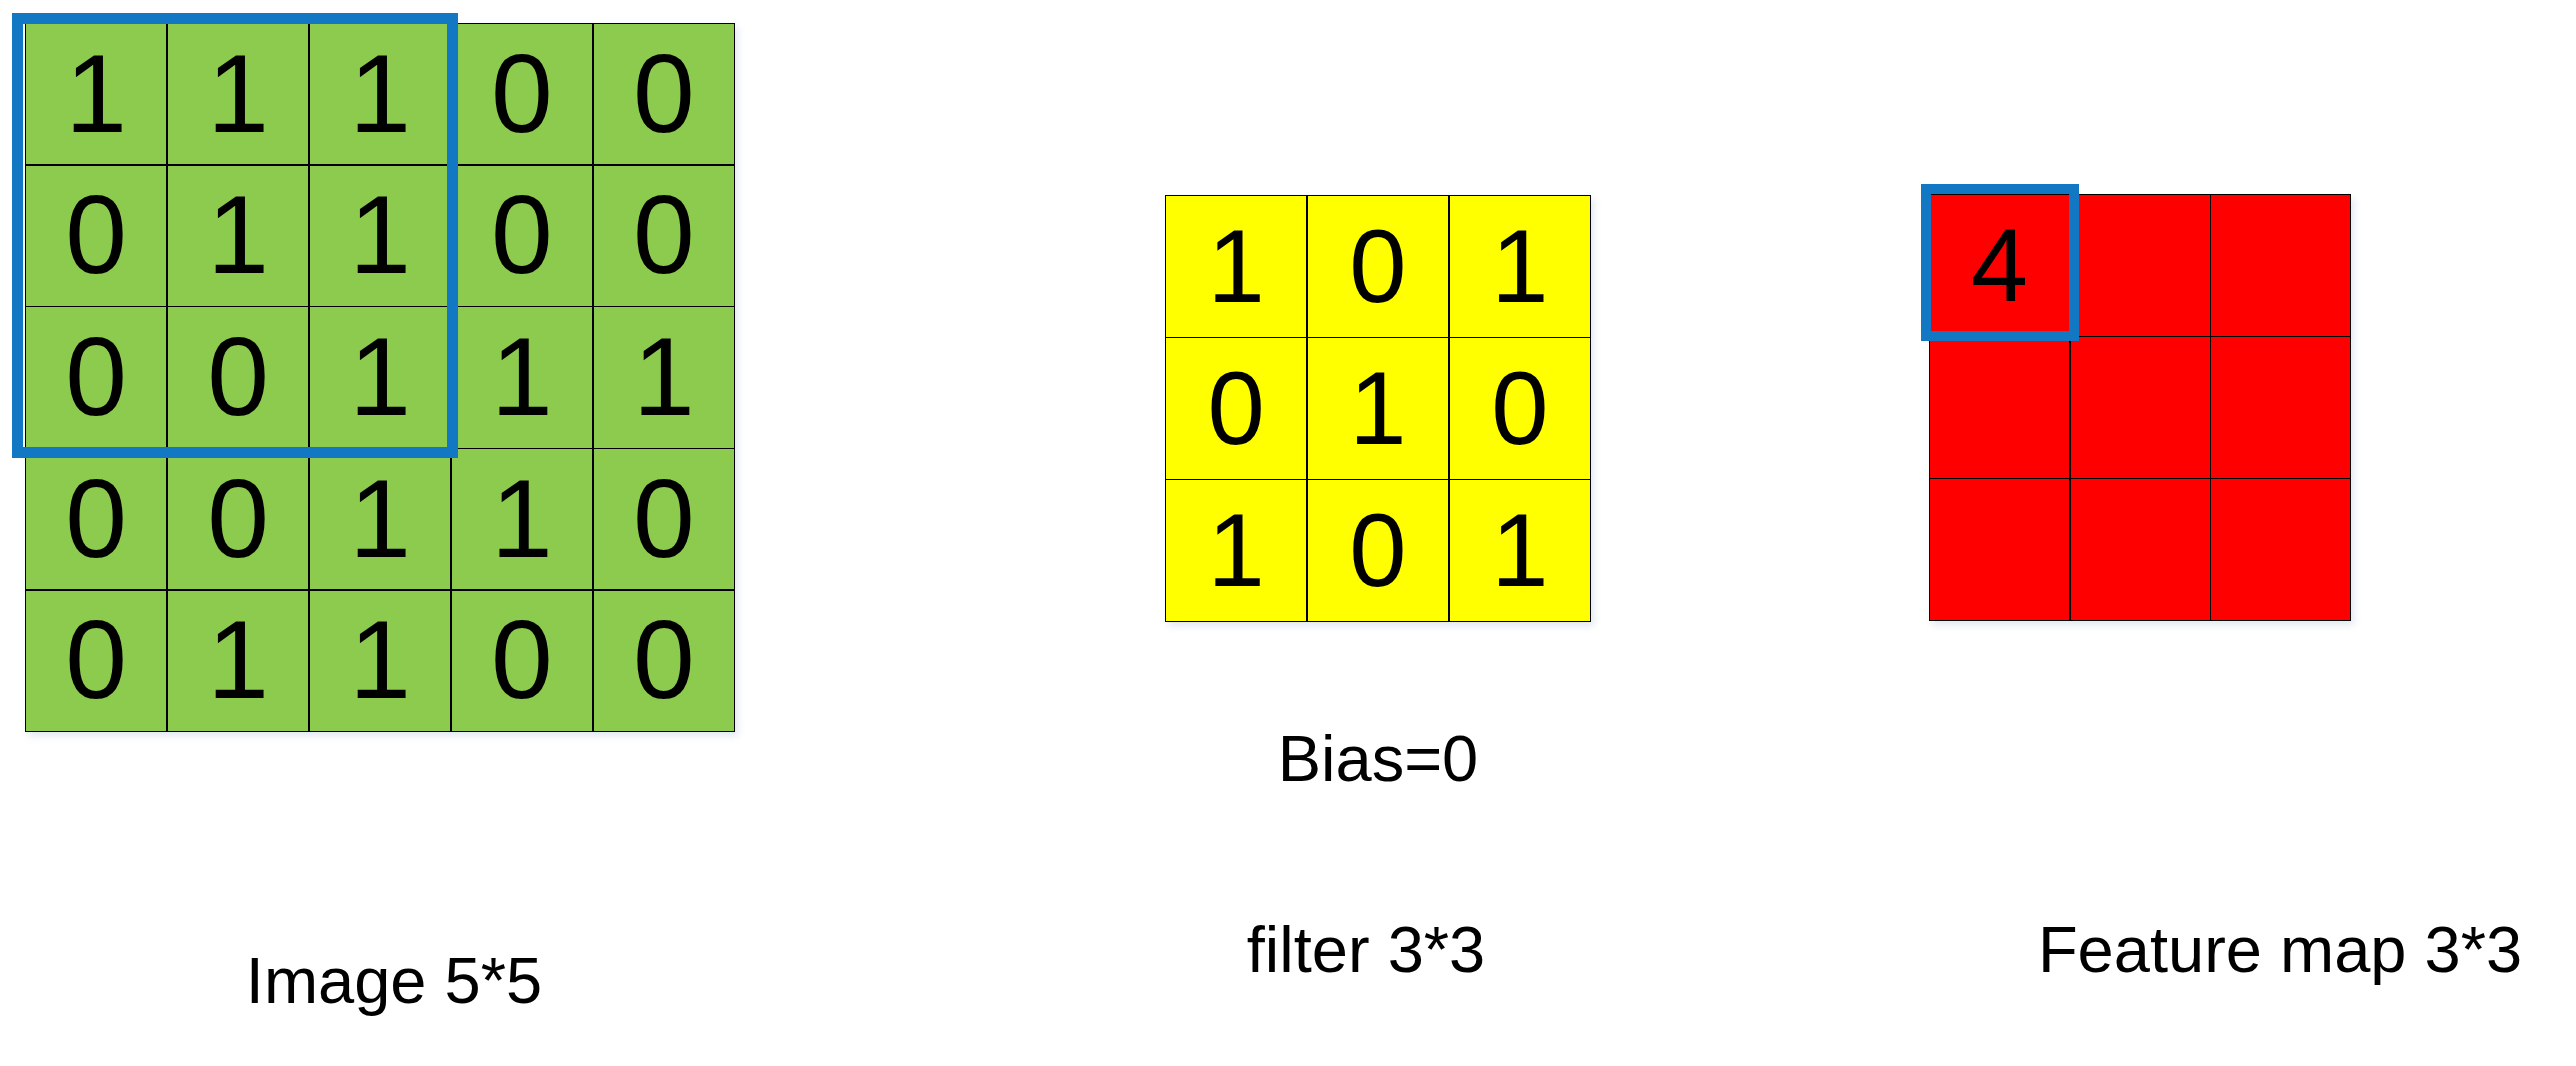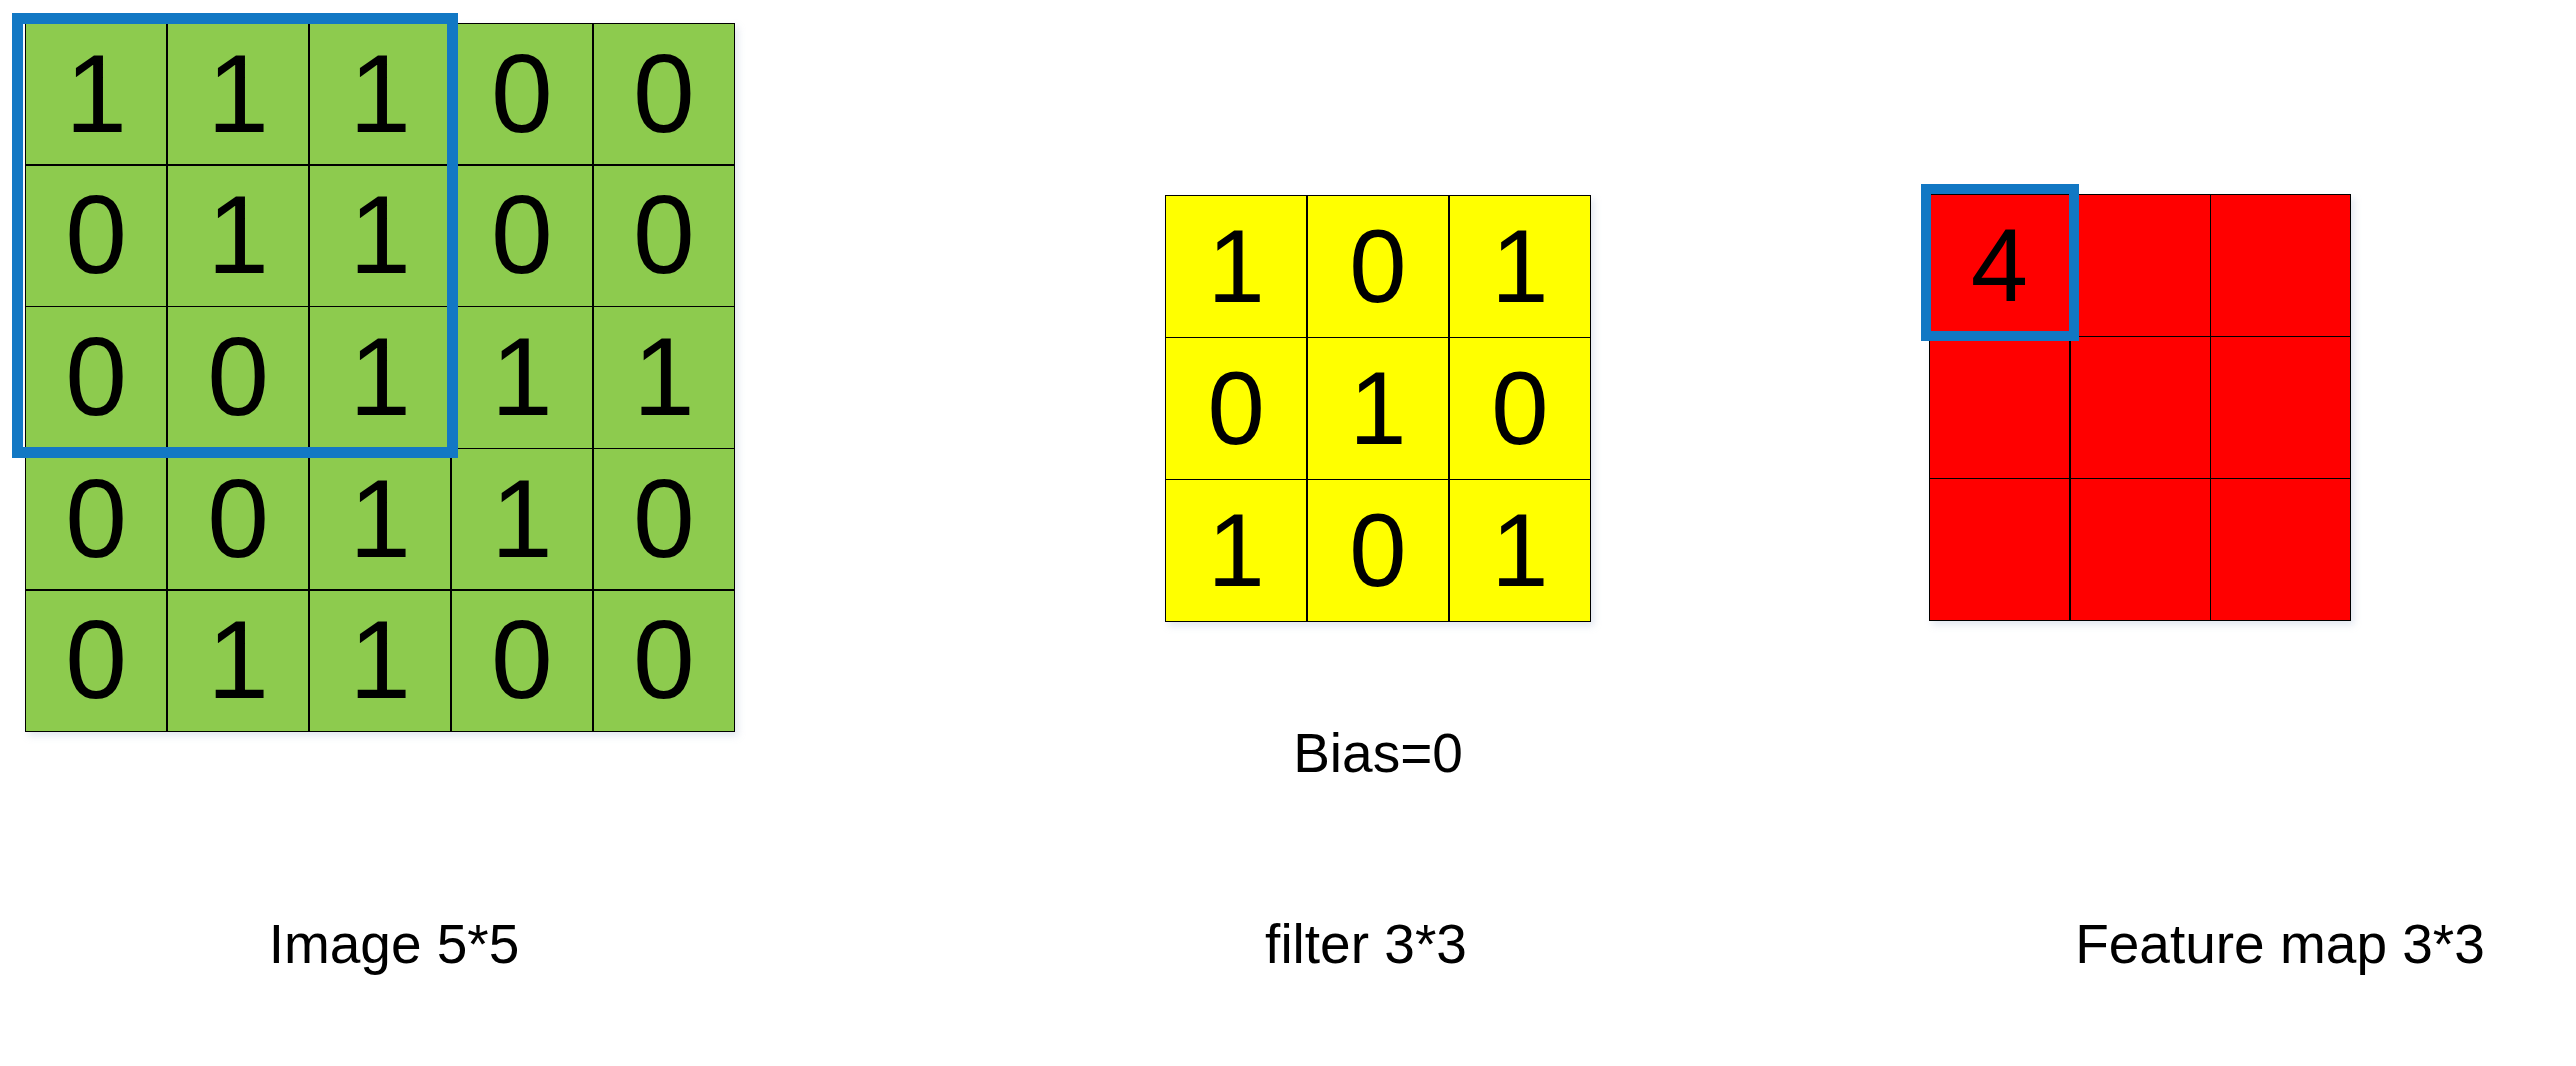--- a/index.html
+++ b/index.html
@@ -77,32 +77,32 @@
   }
   #feature-selection{
     left:1921px; top:184px; width:158px; height:157px;
     border-width:10.3px;
   }
 
   
   .caption{
     position:absolute;
     color:#000000;
-    font-size:55px;
+    font-size:65px;
     line-height:1;
     white-space:nowrap;
     font-weight:400;
     user-select:none;
   }
   #bias-label{
     left:1378px; top:726px;
     transform:translateX(-50%);
   }
   #image-caption{
-    left:394px; top:917px;
+    left:394px; top:948px;
     transform:translateX(-50%);
   }
   #filter-caption{
     left:1366px; top:917px;
     transform:translateX(-50%);
   }
   #feature-caption{
     left:2280px; top:917px;
     transform:translateX(-50%);
   }

